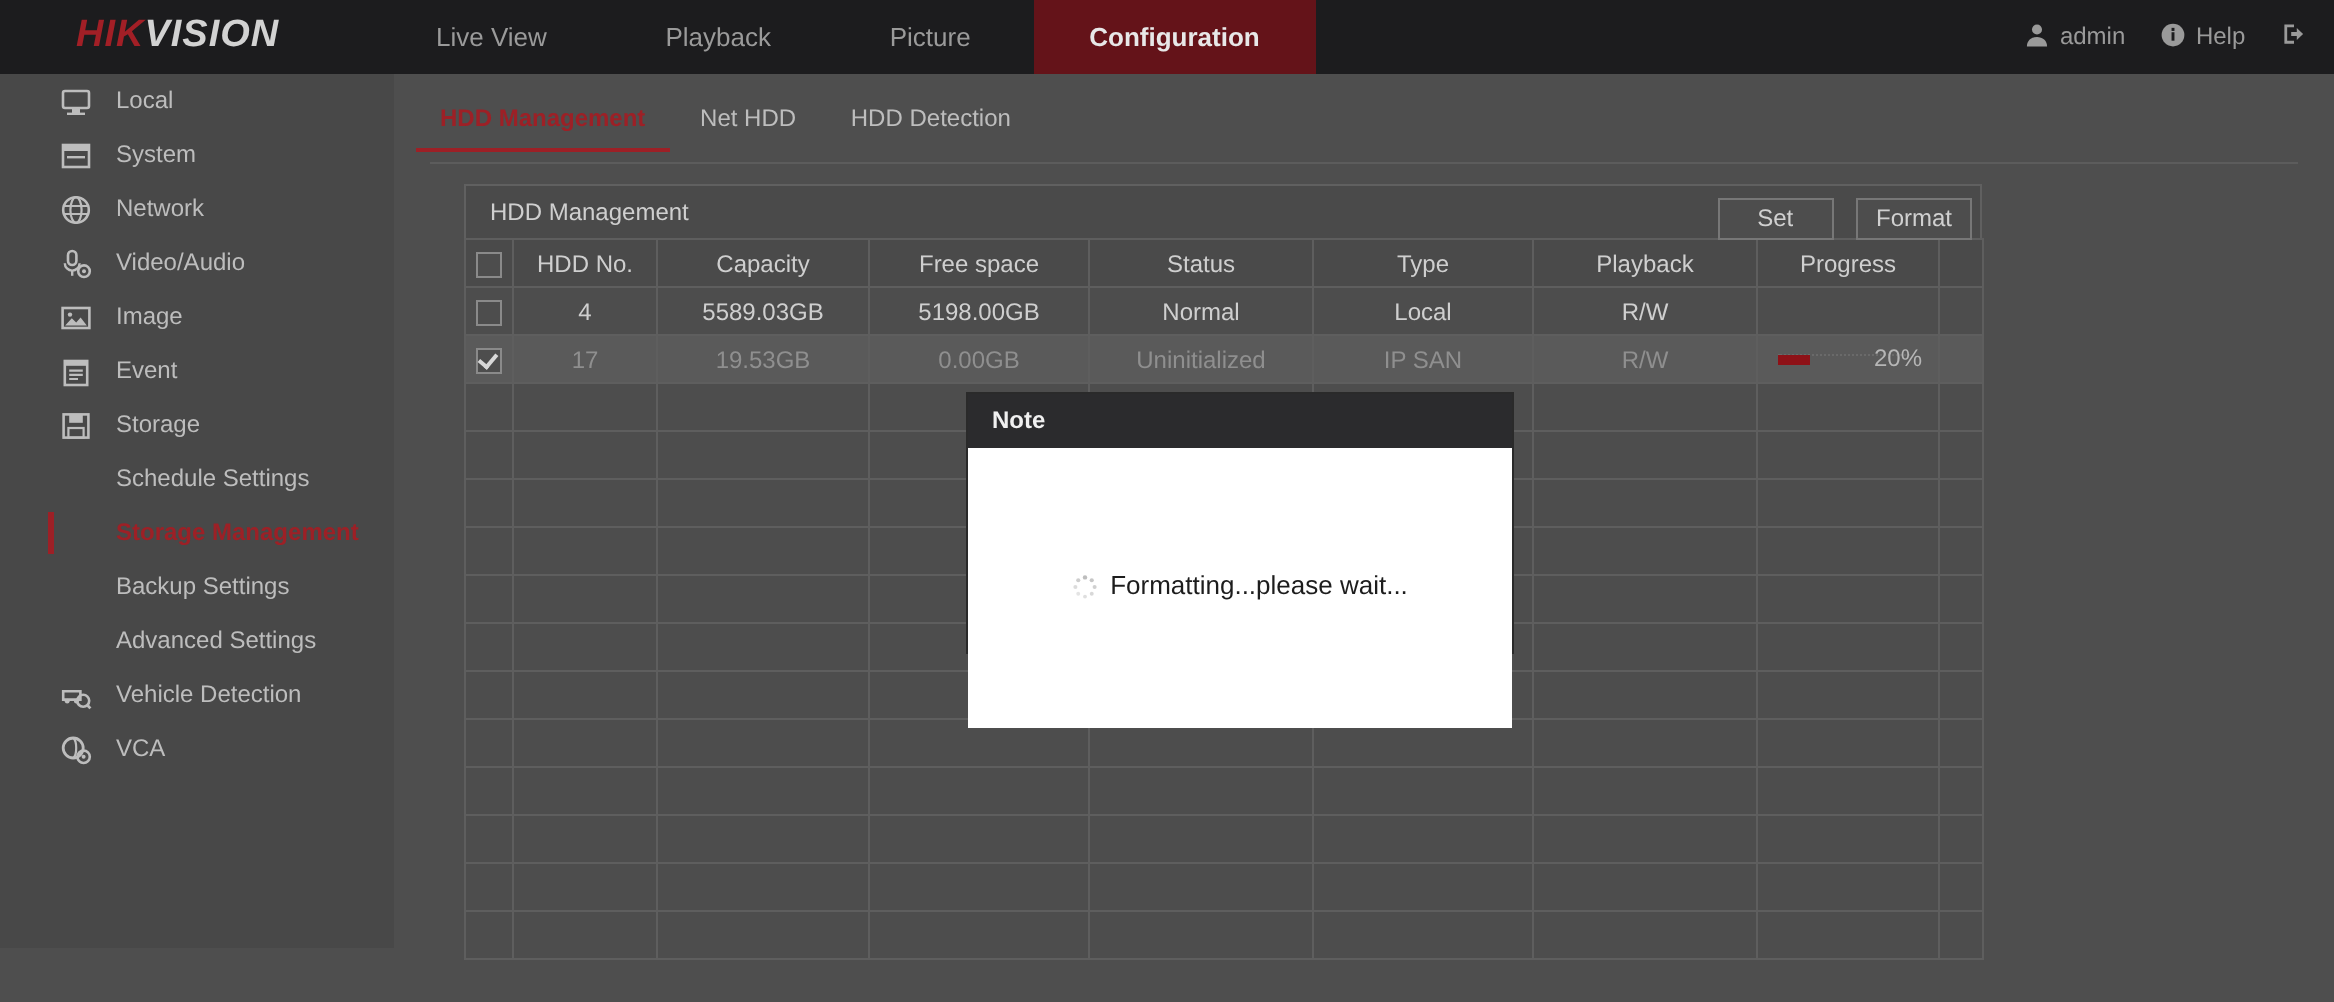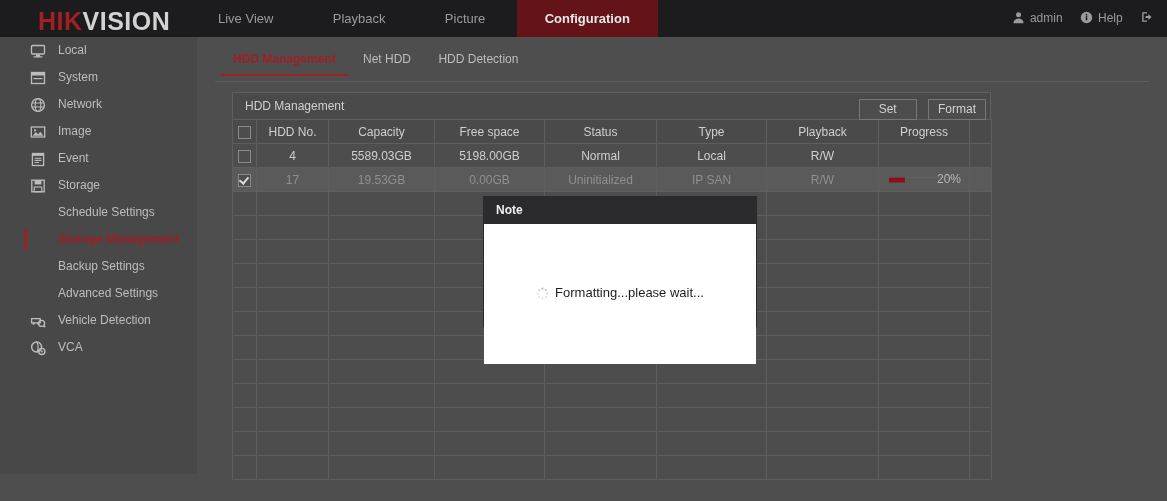--- a/index.html
+++ b/index.html
@@ -14,21 +14,21 @@
   .app{position:relative;width:1167px;height:501px;}
 
   
   .header{
     position:absolute;left:0;top:0;width:1167px;height:37px;
     background:#1c1c1e;
     border-bottom:1px solid #3a3a3a;
   }
   .logo{
     position:absolute;left:38px;top:7px;
-    font-size:25px;font-weight:bold;
+    font-size:19px;font-weight:bold;font-style:italic;
     letter-spacing:0.5px;
     font-family:"Liberation Sans", sans-serif;
   }
   .logo .hik{color:#a21f26;}
   .logo .vision{color:#d2d2d2;}
   .navtabs{position:absolute;left:190px;top:0;height:37px;}
   .navtab{
     display:inline-block;height:37px;line-height:37px;
     padding:0 28px;font-size:13px;color:#9a9a9a;cursor:pointer;
     vertical-align:top;
@@ -62,21 +62,21 @@
   .side-item.sub{}
   .side-item.sub .lbl{margin-left:24px;}
   .side-item.active .lbl{color:#9d2026;font-weight:bold;}
   .side-item.active:before{
     content:"";position:absolute;left:24px;top:3px;width:3px;height:21px;background:#9d2026;
   }
   .side-item svg{display:block;}
 
   
   .main{position:absolute;left:197px;top:37px;width:970px;height:464px;background:#4e4e4e;}
-  .subtabs{position:absolute;left:24px;top:8px;height:33px;}
+  .subtabs{position:absolute;left:11px;top:8px;height:33px;}
   .subtab{
     display:inline-block;height:29px;line-height:29px;padding:0 12px;
     font-size:12px;color:#bdbdbd;cursor:pointer;vertical-align:top;
   }
   .subtab.active{color:#9d2026;font-weight:bold;border-bottom:2px solid #9d2026;}
   .subtabs-rule{
     position:absolute;left:18px;top:44px;width:934px;height:1px;background:#5c5c5c;
   }
 
   .panel{
@@ -214,20 +214,32 @@
       <span class="ico">
         <svg width="16" height="16" viewBox="0 0 16 16">
           <circle cx="8" cy="8" r="6.4" fill="none" stroke="#bdbdbd" stroke-width="1.3"></circle>
           <ellipse cx="8" cy="8" rx="2.8" ry="6.4" fill="none" stroke="#bdbdbd" stroke-width="1.1"></ellipse>
           <path d="M2 6h12M2 10h12" stroke="#bdbdbd" stroke-width="1.1"></path>
         </svg>
       </span>
       <span class="lbl">Network</span>
     </div>
 
+    <div class="side-item group">
+      <span class="ico">
+        <svg width="16" height="16" viewBox="0 0 16 16">
+          <rect x="4" y="1.5" width="4.2" height="7" rx="2.1" fill="none" stroke="#bdbdbd" stroke-width="1.3"></rect>
+          <path d="M2.4 7.6a3.7 3.7 0 0 0 7.4 0" fill="none" stroke="#bdbdbd" stroke-width="1.2"></path>
+          <path d="M6.1 11.3v2.6" stroke="#bdbdbd" stroke-width="1.2"></path>
+          <circle cx="12" cy="11.6" r="2.9" fill="none" stroke="#bdbdbd" stroke-width="1.3"></circle>
+          <circle cx="12" cy="11.6" r="1" fill="#bdbdbd"></circle>
+        </svg>
+      </span>
+      <span class="lbl">Video/Audio</span>
+    </div>
 
     <div class="side-item group">
       <span class="ico">
         <svg width="16" height="16" viewBox="0 0 16 16">
           <rect x="1.3" y="3" width="13.4" height="10" fill="none" stroke="#bdbdbd" stroke-width="1.3"></rect>
           <circle cx="5" cy="6.3" r="1.1" fill="#bdbdbd"></circle>
           <path d="M2.6 11.7l3.3-3.6 2.2 2.2 2.2-2.6 3.1 4z" fill="#bdbdbd"></path>
         </svg>
       </span>
       <span class="lbl">Image</span>

